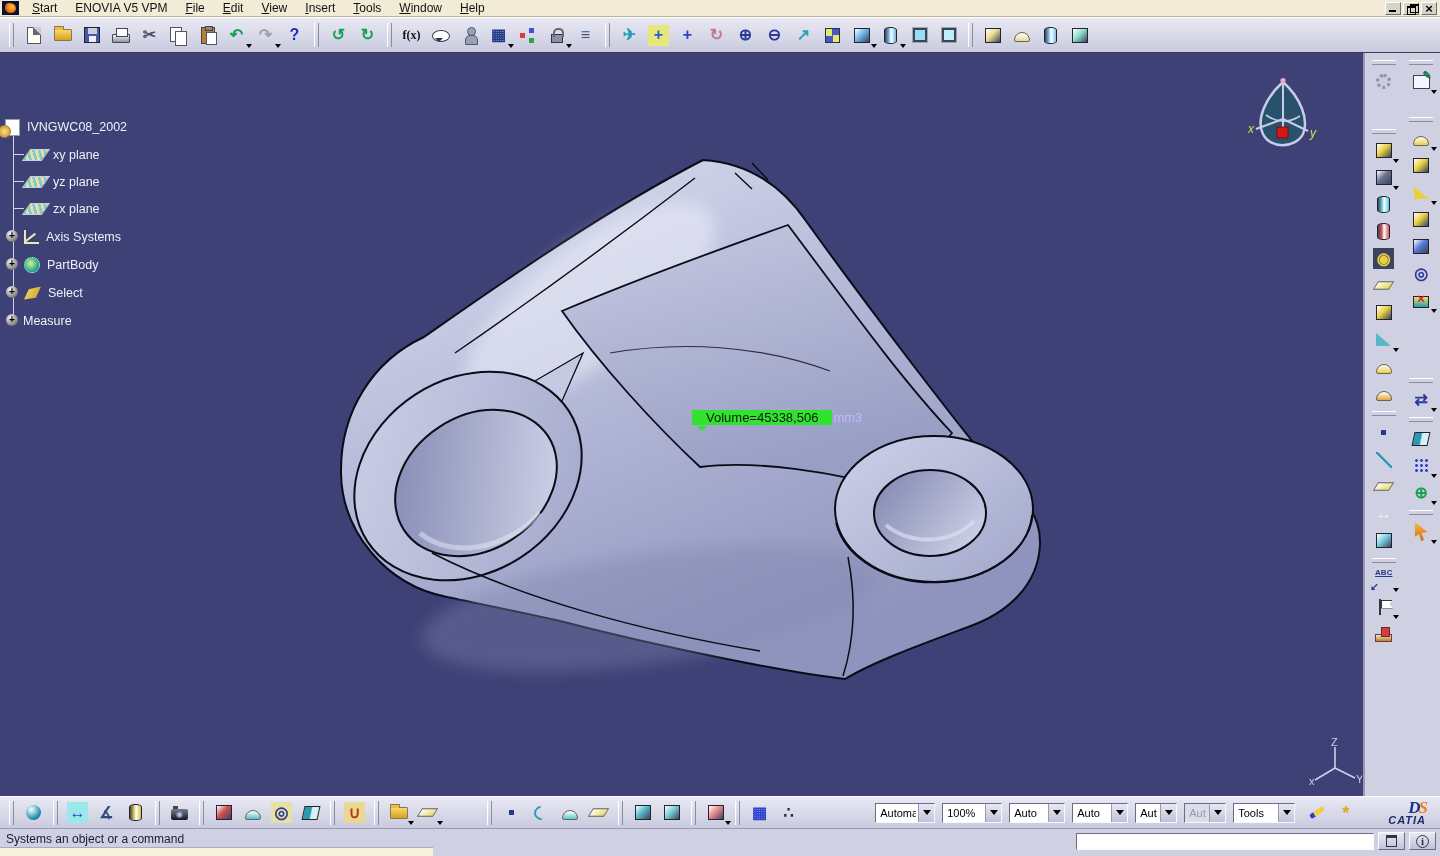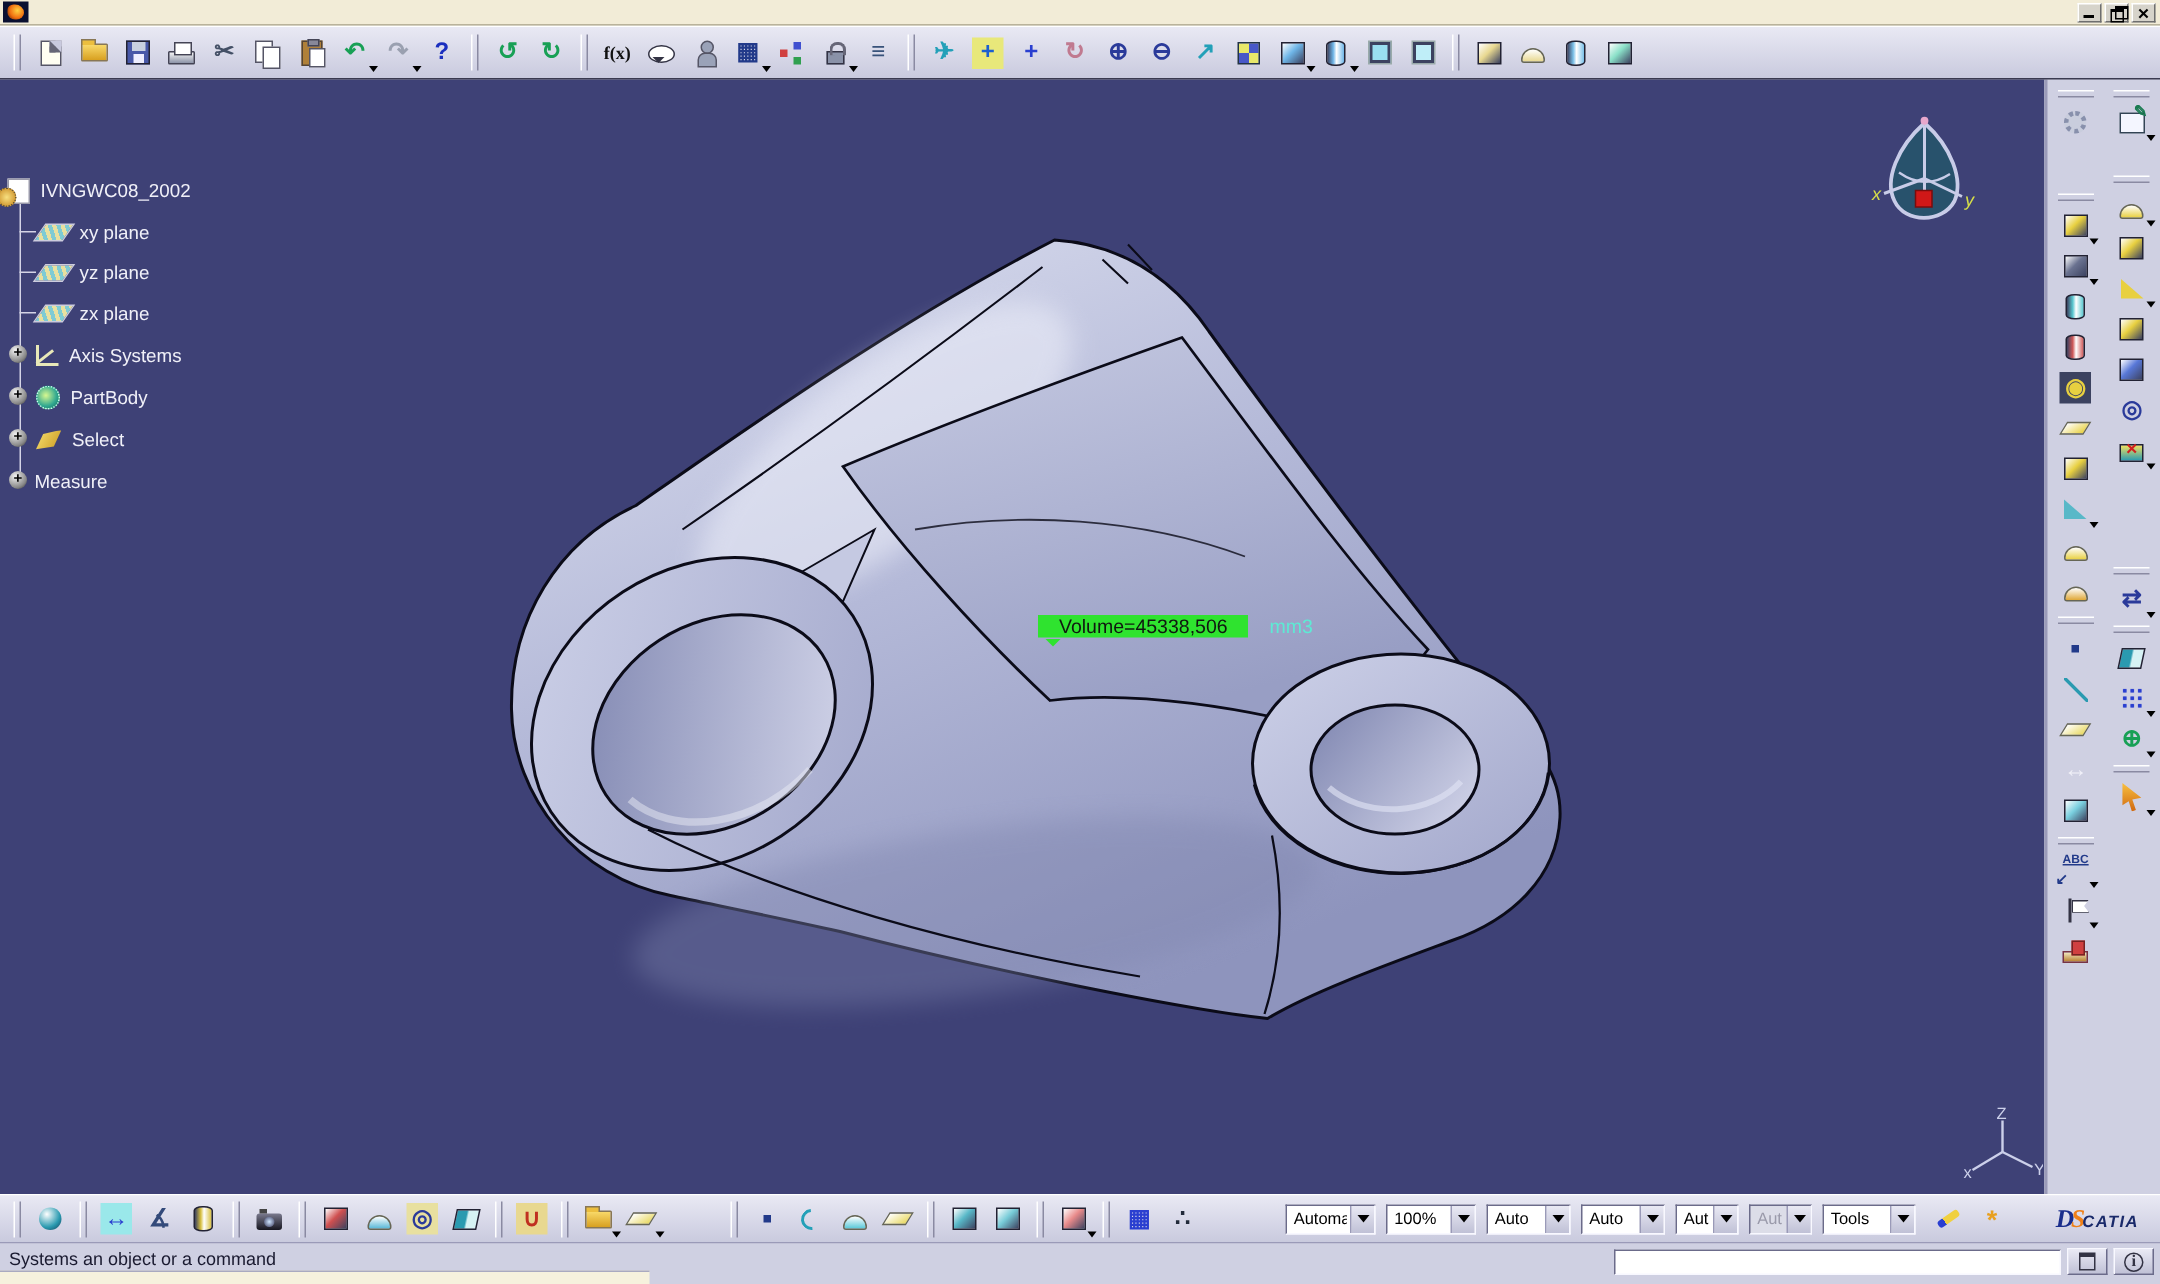--- a/index.html
+++ b/index.html
@@ -122,42 +122,42 @@
   .t-axis::after{content:"";position:absolute;left:-1px;bottom:-1px;width:14px;height:2px;background:#e8e8b8;transform:rotate(-38deg);transform-origin:0 100%}
   .t-partbody{width:16px;height:16px;border-radius:50%;border:1px dotted #cfe;
     background:radial-gradient(circle at 40% 40%,#d8f890,#30a890 60%,#186858)}
   .t-geo{width:17px;height:13px;background:linear-gradient(120deg,#f8e070,#c89820);
     clip-path:polygon(0 100%,28% 22%,100% 0,70% 86%)}
   .tlabel{white-space:nowrap}
 
   
   .vol{position:absolute;left:692px;top:357px;font-size:13px;white-space:nowrap;z-index:6}
   .vol .hl{background:#2fe32f;color:#101810;padding:0 14px}
-  .vol .sfx{color:#5eead4;padding-left:14px}
+  .vol .sfx{color:#c4b5fd;padding-left:1px}
   .vol::after{content:"";position:absolute;left:5px;top:16px;border:5px solid transparent;border-top-color:#2fe32f}
 
   
   #compass{position:absolute;left:1242px;top:22px;z-index:6}
   #triad{position:absolute;left:1308px;top:684px;z-index:6}
 
   
   #toolbar-bottom{position:absolute;left:0;right:0;bottom:27px;height:33px;
     background:linear-gradient(#e9e9f4,#c9cade);border-top:1px solid #fff;border-bottom:1px solid #9a9ab8;
     display:flex;align-items:center;padding:0 4px;z-index:30}
   .gap40{width:40px;flex:0 0 auto}
   #combo-area{margin-left:auto;display:flex;align-items:center}
   .combo{height:20px;background:#fff;border:1px solid;border-color:#6b6b8a #f8f8ff #f8f8ff #6b6b8a;
     display:flex;align-items:center;font-size:11px;color:#000;padding-left:4px;margin-right:7px}
   .combo .cval{flex:1;overflow:hidden;white-space:nowrap}
   .combo .cbtn{width:16px;height:100%;margin-left:2px;background:linear-gradient(#e9e9f4,#c0c1d6);
     border-left:1px solid #9a9ab8;display:flex;align-items:center;justify-content:center}
   .combo .cbtn::after{content:"";border:4px solid transparent;border-top:5px solid #000;margin-top:4px}
   .combo.disabled{background:#dcdde8}
   .combo.disabled .cval{color:#9a9aaa}
-  .logo{display:flex;flex-direction:row;align-items:flex-end;margin:0 10px 0 28px;line-height:1}
+  .logo{display:flex;flex-direction:column;align-items:flex-end;margin:0 10px 0 28px;line-height:1}
   .ds{font-family:"Liberation Serif",serif;font-style:italic;font-weight:bold;font-size:17px;letter-spacing:-2px}
   .ds .d{color:#1a2e8c}.ds .s{color:#ef8018}
   .brand{font-size:11px;font-weight:bold;font-style:italic;color:#1a2a6a;letter-spacing:1px;margin-top:-1px}
 
   
   #statusbar{position:absolute;left:0;right:0;bottom:0;height:27px;background:#cfd0e2;
     display:flex;align-items:flex-start;font-size:12px;color:#1a1a30;padding:3px 4px 0 6px;z-index:30}
   #status-strip{position:absolute;left:0;bottom:0;width:433px;height:9px;background:#f6f1dd;border-top:1px solid #a9a9c0}
   #cmd-wrap{margin-left:auto;display:flex;align-items:center;gap:4px}
   #cmd-input{width:298px;height:17px;background:#fff;border:1px solid;border-color:#6b6b8a #f8f8ff #f8f8ff #6b6b8a;font-size:11px;padding:0 3px;font-family:"Liberation Sans",sans-serif}
@@ -165,20 +165,31 @@
     display:flex;align-items:center;justify-content:center;position:relative}
   .sb-win::after{content:"";width:9px;height:8px;border:1px solid #334;border-top-width:3px}
   .sb-info::after{content:"i";font-family:"Liberation Serif",serif;font-weight:bold;font-size:11px;color:#334;
     border:1px solid #334;border-radius:50%;width:11px;height:11px;line-height:10px;text-align:center}
 </style>
 </head>
 <body>
 
 <div id="menubar">
   <div id="appicon"></div>
+  <div id="menu-items" style="display:flex">
+      <div class="menu-item u">Start</div>
+      <div class="menu-item">ENOVIA V5 VPM</div>
+      <div class="menu-item u">File</div>
+      <div class="menu-item u">Edit</div>
+      <div class="menu-item u">View</div>
+      <div class="menu-item u">Insert</div>
+      <div class="menu-item u">Tools</div>
+      <div class="menu-item u">Window</div>
+      <div class="menu-item u">Help</div>
+    </div>
   <div id="wincontrols">
     <div class="wc wc-min"></div>
     <div class="wc wc-rest"></div>
     <div class="wc wc-close"></div>
   </div>
 </div>
 
 <div id="toolbar-top">
     <div class="tb-handle"></div>
     <div class="tbi">

